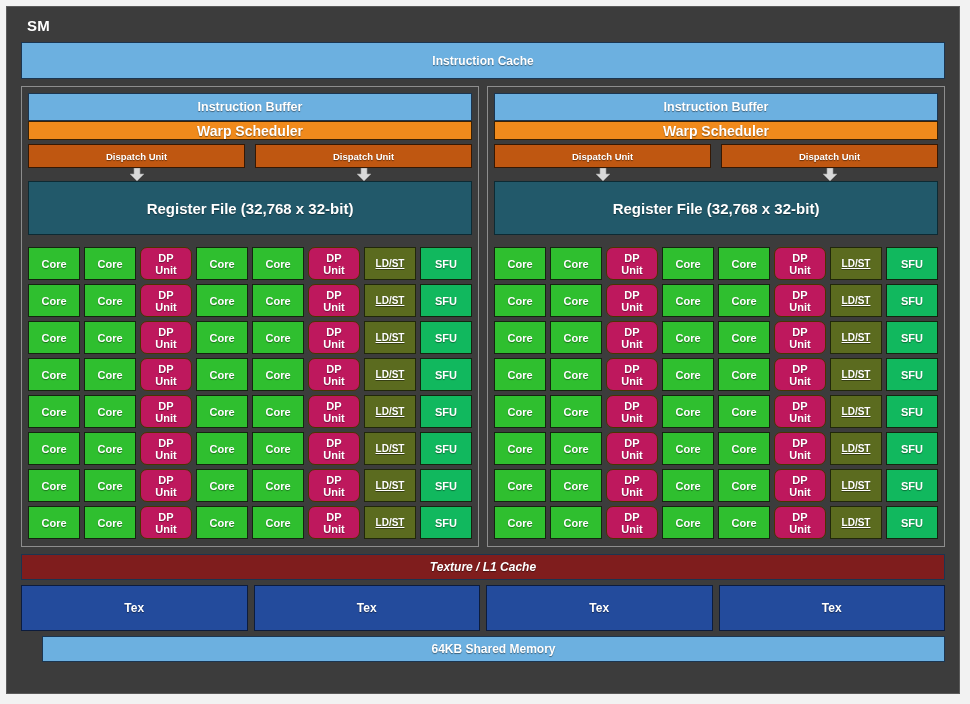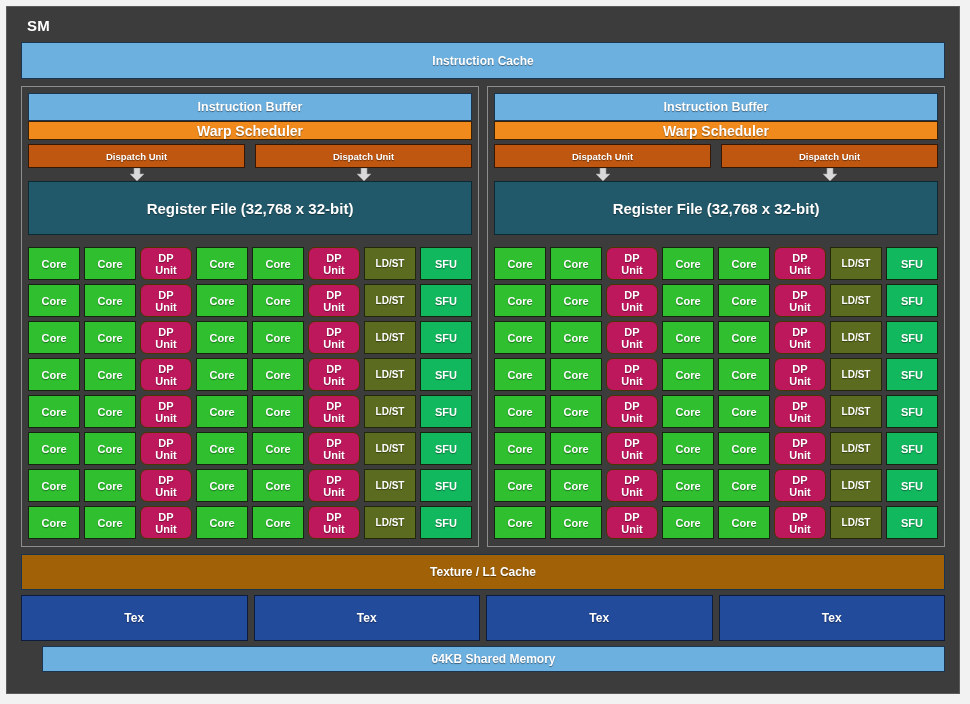--- a/index.html
+++ b/index.html
@@ -155,34 +155,35 @@
     font-weight: bold;
     font-size: 11px;
     line-height: 12px;
     border: 1px solid #14240f;
     text-shadow: 0 1px 1px rgba(0,0,0,0.4);
     user-select: none;
     text-align: center;
   }
   .cell.core { background: #2fbf2f; }
   .cell.dp   { background: #be185d; border-color: #4a3400; border-radius: 7px; }
-  .cell.ldst { background: #5b6b1f; border-color: #20270a; font-size: 10px; }
+  .cell.ldst { background: #5b6b1f; border-color: #20270a; font-size: 10px; text-decoration: underline; }
   .cell.sfu  { background: #11b85e; }
   .cell .l2 { display: block; }
 
   
   .bottom {
     margin: 7px 4px 0 4px;
   }
   .tex-cache {
-    background: #a16207;
-    height: 36px;
+    background: #7f1d1d;
+    height: 26px;
     font-size: 12px;
     border-color: #1b3550;
     margin-bottom: 5px;
+    font-style: italic;
   }
   .tex-row {
     display: flex;
     gap: 6px;
     margin-bottom: 5px;
   }
   .tex {
     flex: 1 1 0;
     background: #234b9c;
     height: 46px;

